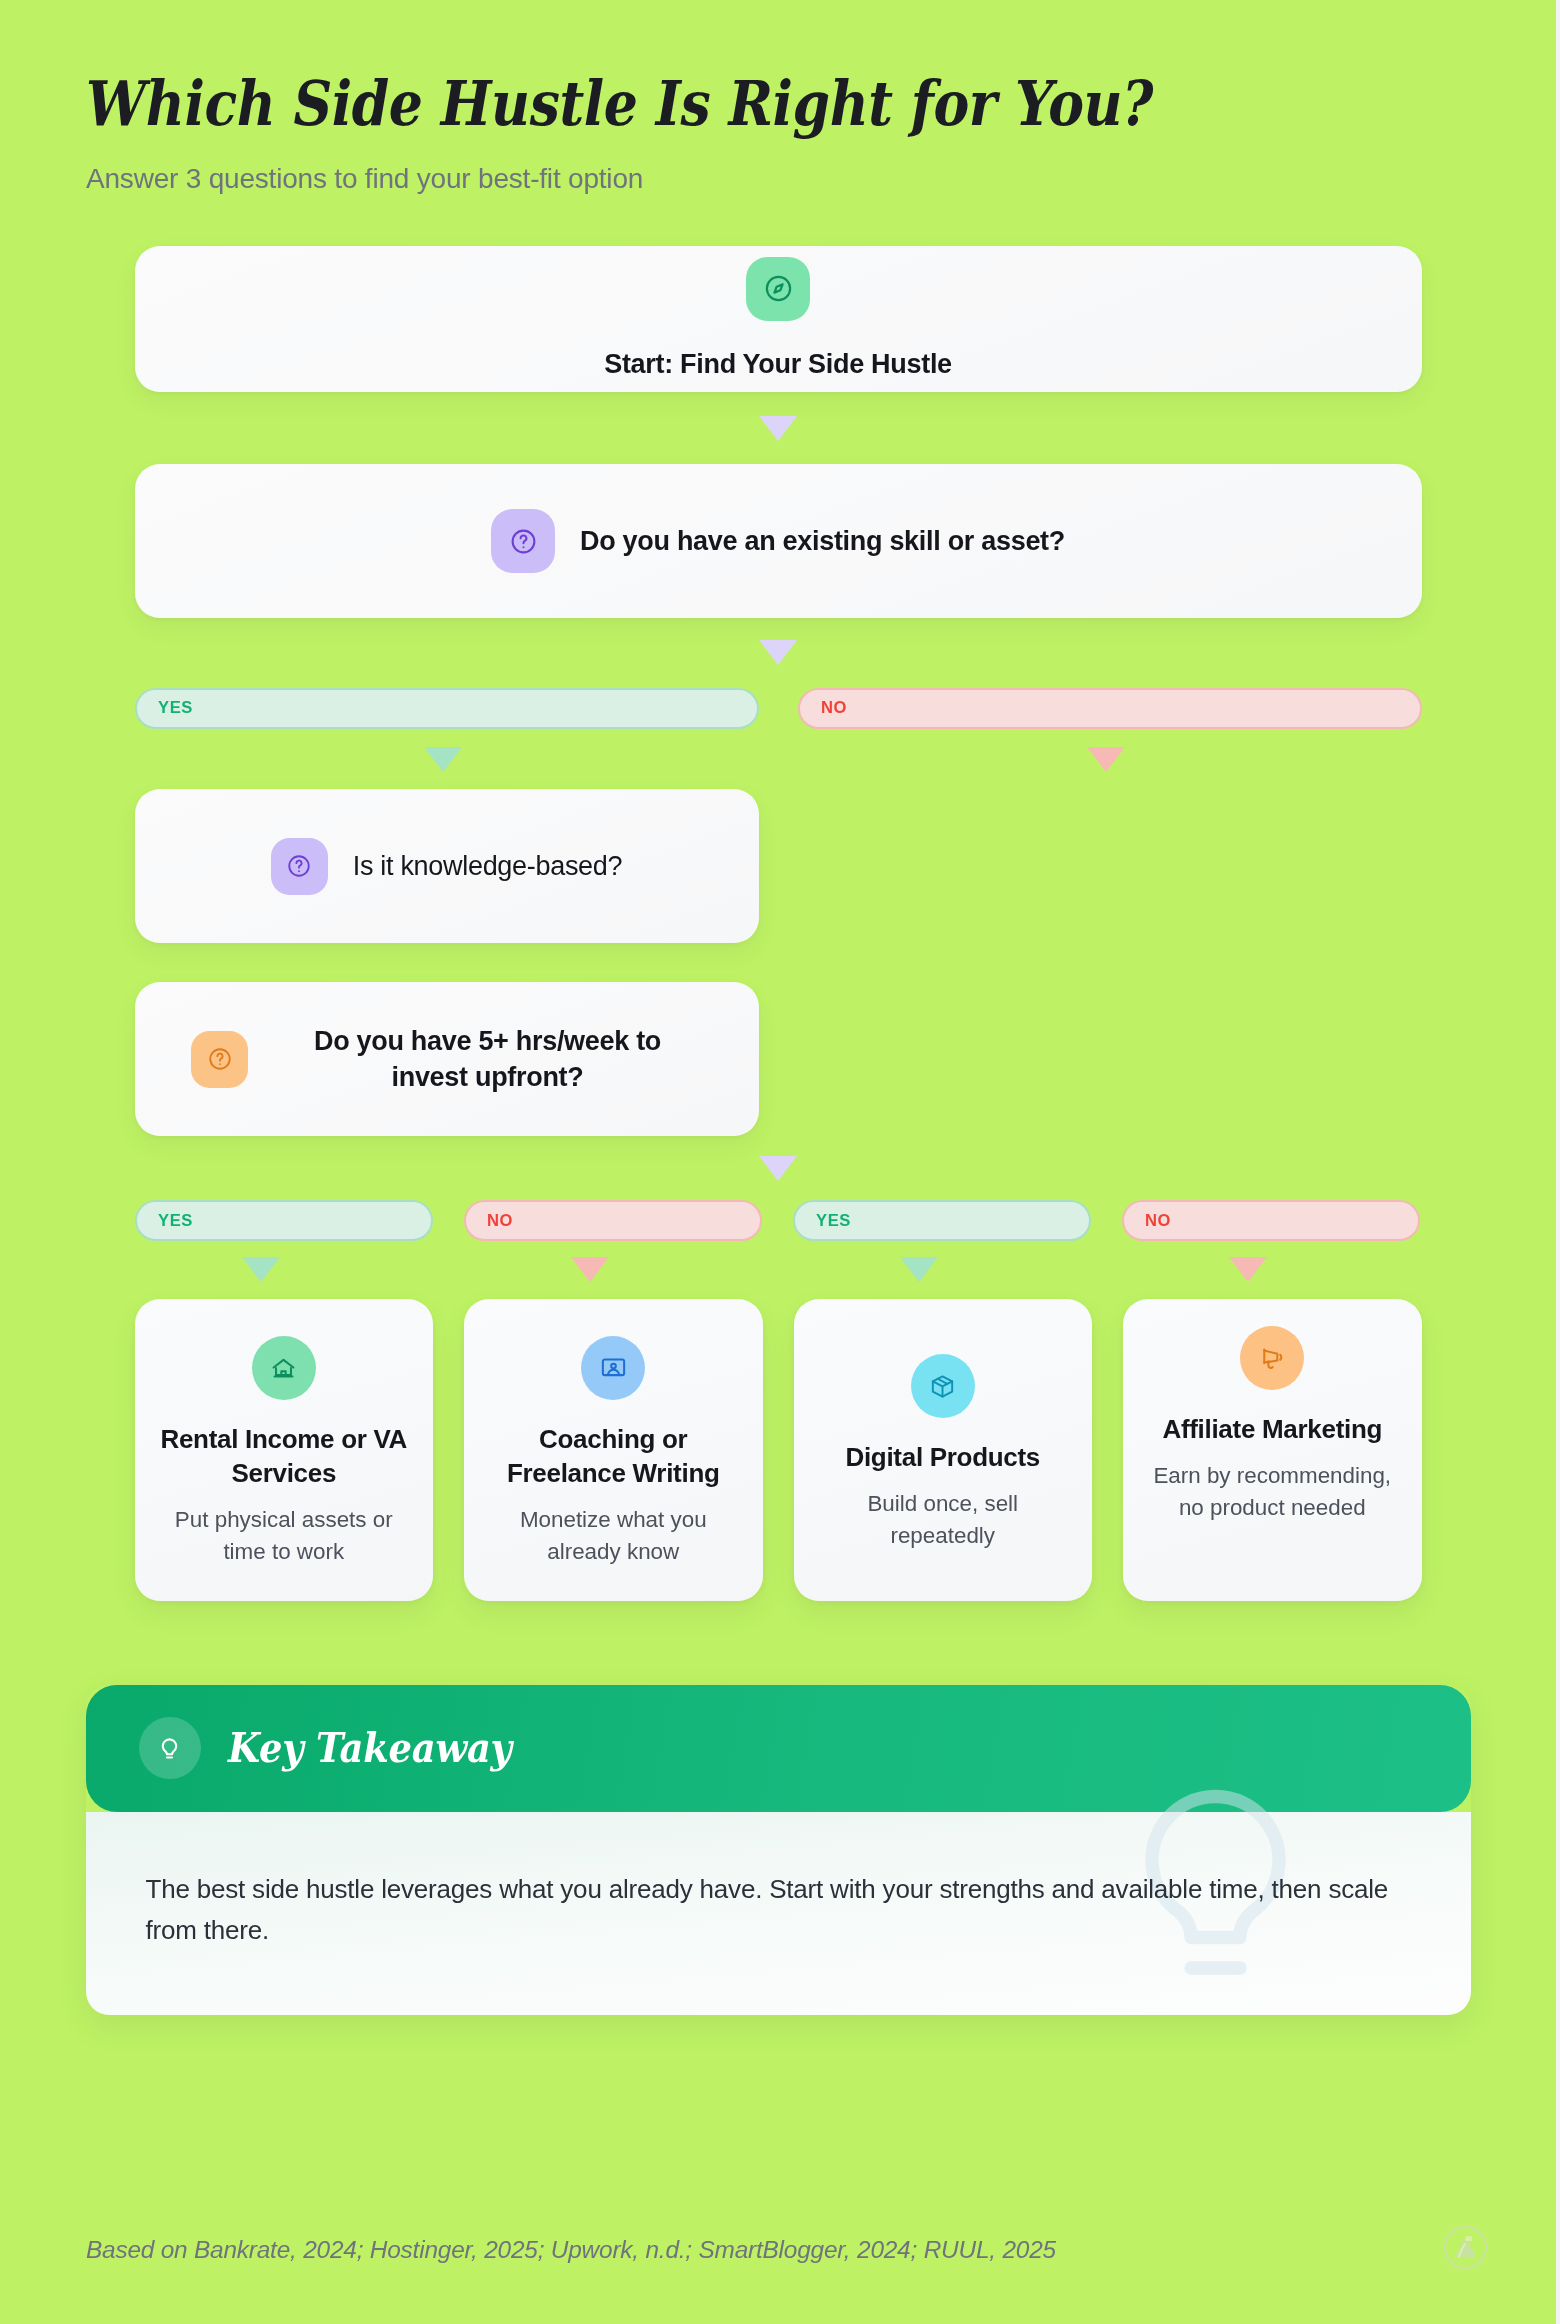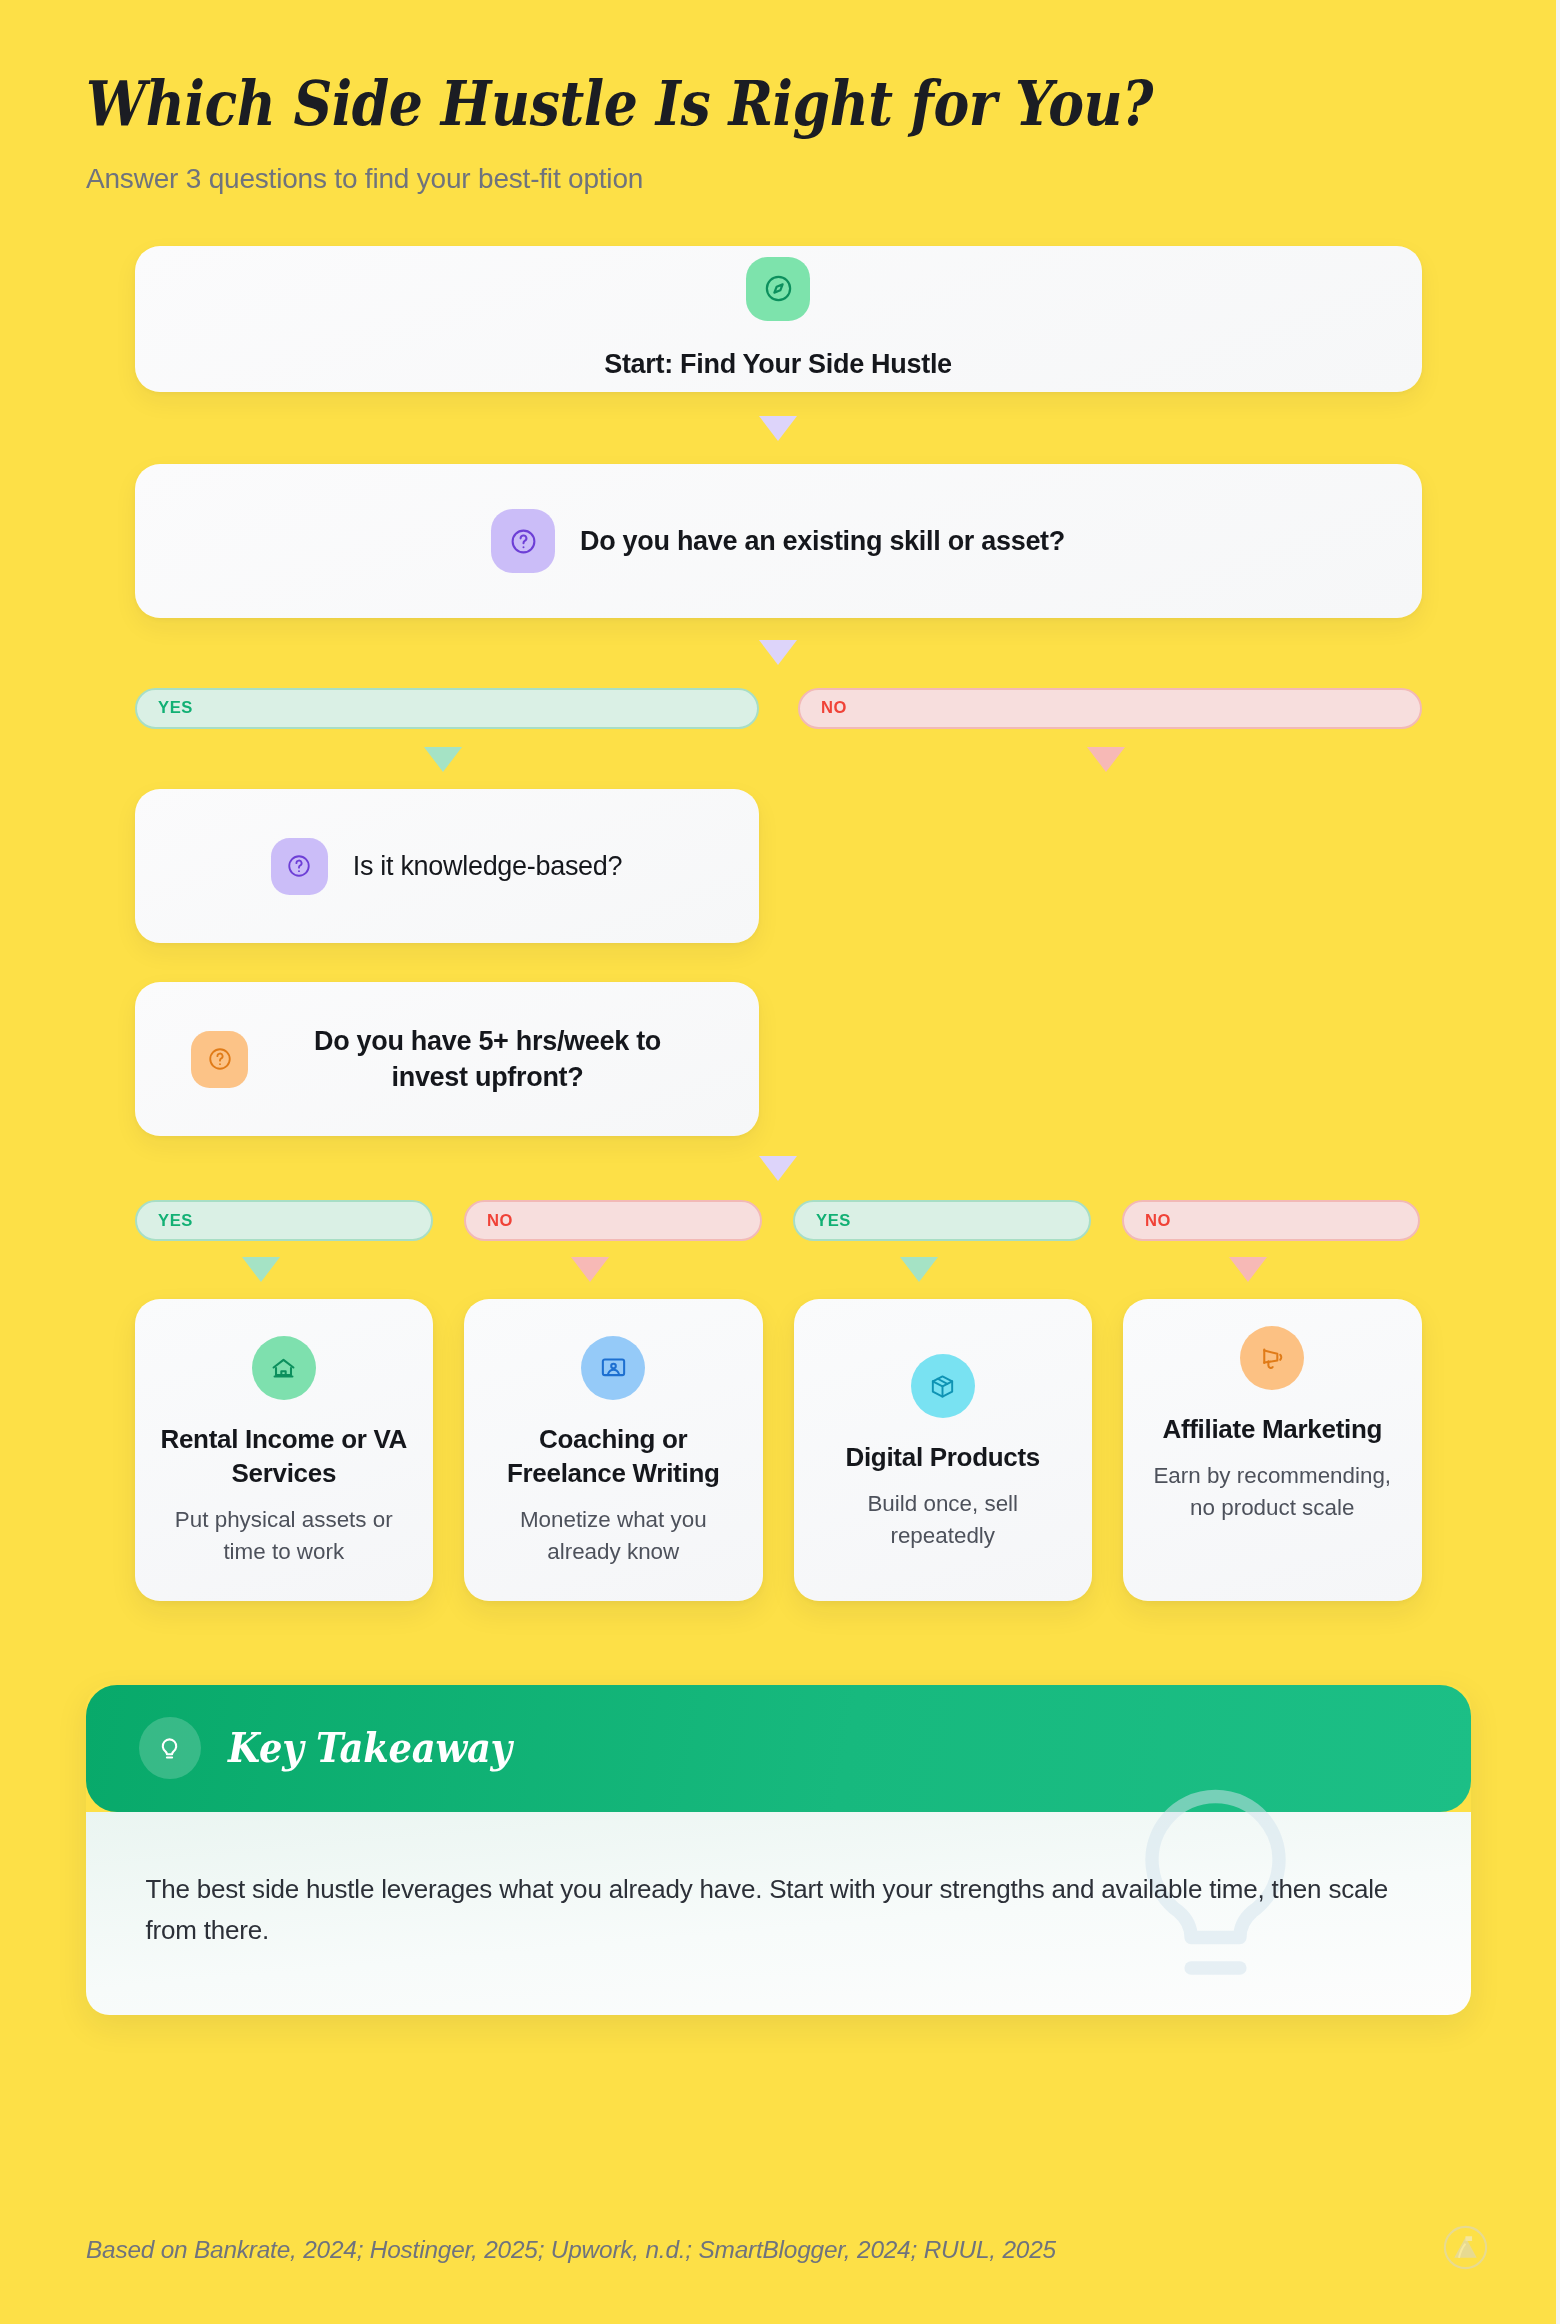--- a/index.html
+++ b/index.html
@@ -9,21 +9,21 @@
     height: 2325px;
     background: #f2f3f5;
     font-family: "Liberation Sans", sans-serif;
     -webkit-font-smoothing: antialiased;
   }
 
   .page {
     position: relative;
     width: 1556px;
     height: 2325px;
-    background: #fde047;
+    background: #bef264;
     overflow: hidden;
   }
 
   
   .header { padding: 70px 0 0 86px; }
 
   .title {
     font-family: "DejaVu Serif", serif;
     font-style: italic;
     font-weight: 700;
@@ -391,21 +391,21 @@
       <div class="outcome" style="padding-top:27px;">
         <div class="badge badge-lg badge-amber" style="border-radius:50%;">
           <svg width="29" height="29" viewBox="0 0 24 24" fill="none" stroke="#e07b18" stroke-width="1.7" stroke-linecap="round" stroke-linejoin="round">
             <path d="M5.2 4.6v11.2"></path>
             <path d="M5.2 5.4 16 8.1v5.6L5.2 15.4"></path>
             <path d="M8.6 14.4v3.4a2 2 0 0 0 3.5 1.3"></path>
             <path d="M18.4 8.9a3 3 0 0 1 0 4.2"></path>
           </svg>
         </div>
         <div class="outcome-title">Affiliate Marketing</div>
-        <div class="outcome-desc">Earn by recommending, no product scale</div>
+        <div class="outcome-desc">Earn by recommending, no product needed</div>
       </div>
 
     </div>
   </div>
 
   <div class="takeaway">
     <div class="takeaway-head">
       <div class="takeaway-bulb">
         <svg width="31" height="31" viewBox="0 0 24 24" fill="none" stroke="#ffffff" stroke-width="1.6" stroke-linecap="round" stroke-linejoin="round">
           <path d="M9 14.4a5.2 5.2 0 1 1 6 0c-.7.6-1 1.3-1 2.1h-4c0-.8-.3-1.5-1-2.1Z"></path>

